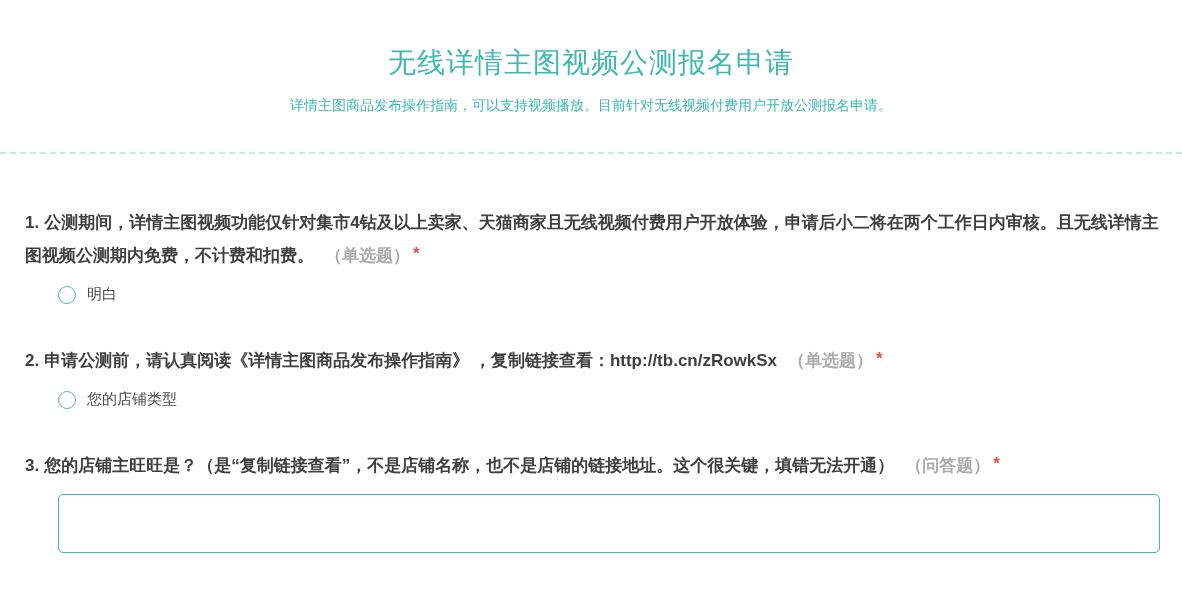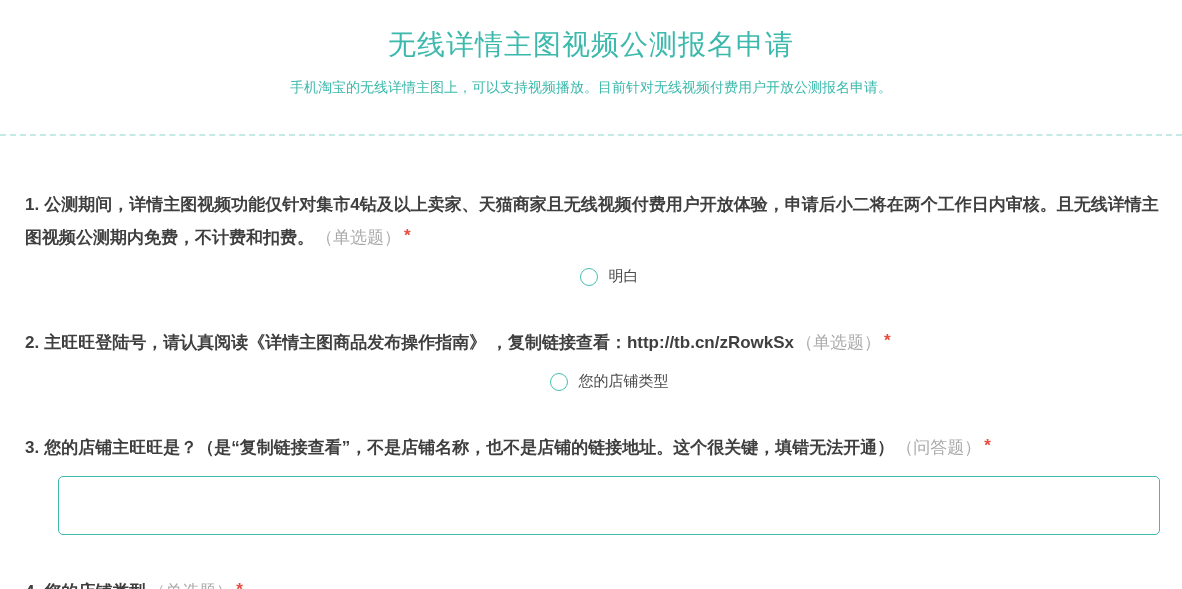--- a/index.html
+++ b/index.html
@@ -5,21 +5,21 @@
   * { box-sizing: border-box; }
   html, body { margin: 0; padding: 0; background: #ffffff; }
   body {
     font-family: "Liberation Sans", sans-serif;
     color: #3f3f3f;
     width: 1182px;
   }
   .page { width: 1182px; min-height: 589px; background: #fff; }
 
   
-  .form-header { text-align: center; padding-top: 26px; }
+  .form-header { text-align: center; padding-top: 44px; }
   .form-title {
     margin: 0;
     font-size: 28px;
     font-weight: 400;
     color: #3cb9ac;
     letter-spacing: 1px;
   }
   .form-subtitle {
     margin: 15px 0 0 0;
     font-size: 14px;
@@ -40,39 +40,38 @@
   .q-title {
     margin: 0;
     font-size: 17px;
     font-weight: bold;
     color: #3f3f3f;
     line-height: 33px;
   }
   .q-number { margin-right: 5px; }
   .q-type {
     color: #aaaaaa;
-    font-weight: 400;
-    margin-left: 2px;
+    font-weight: 700;
+    margin-left: 11px;
   }
   .q-star {
     color: #e64c3f;
     font-weight: bold;
     margin-left: 3px;
     position: relative;
     top: -2px;
   }
 
   
   .option {
     margin-top: 13px;
     display: flex;
     align-items: center;
     padding-left: 33px;
     cursor: pointer;
-    justify-content: center;
   }
   .radio {
     width: 18px;
     height: 18px;
     border: 1.5px solid #48bfb1;
     border-radius: 50%;
     background: #ffffff;
     flex: none;
   }
   .option-label {
@@ -97,40 +96,40 @@
     background: #ffffff;
   }
 </style>
 </head>
 <body>
 
 <div class="page">
 
   <div class="form-header">
     <h1 class="form-title">无线详情主图视频公测报名申请</h1>
-    <p class="form-subtitle">手机淘宝的无线详情主图上，可以支持视频播放。目前针对无线视频付费用户开放公测报名申请。</p>
+    <p class="form-subtitle">详情主图商品发布操作指南，可以支持视频播放。目前针对无线视频付费用户开放公测报名申请。</p>
   </div>
 
   <hr class="divider">
 
   <div class="content">
 
     <div class="question">
       <p class="q-title">
         <span class="q-number">1.</span><span>公测期间，详情主图视频功能仅针对集市4钻及以上卖家、天猫商家且无线视频付费用户开放体验，申请后小二将在两个工作日内审核。且无线详情主图视频公测期内免费，不计费和扣费。</span><span class="q-type">（单选题）</span><span class="q-star">*</span>
       </p>
       <div class="option">
         <span class="radio"></span>
         <span class="option-label">明白</span>
       </div>
     </div>
 
     <div class="question">
       <p class="q-title">
-        <span class="q-number">2.</span><span>主旺旺登陆号，请认真阅读《详情主图商品发布操作指南》 ，复制链接查看：http://tb.cn/zRowkSx</span><span class="q-type">（单选题）</span><span class="q-star">*</span>
+        <span class="q-number">2.</span><span>申请公测前，请认真阅读《详情主图商品发布操作指南》 ，复制链接查看：http://tb.cn/zRowkSx</span><span class="q-type">（单选题）</span><span class="q-star">*</span>
       </p>
       <div class="option">
         <span class="radio"></span>
         <span class="option-label">您的店铺类型</span>
       </div>
     </div>
 
     <div class="question">
       <p class="q-title">
         <span class="q-number">3.</span><span>您的店铺主旺旺是？（是“复制链接查看”，不是店铺名称，也不是店铺的链接地址。这个很关键，填错无法开通）</span><span class="q-type">（问答题）</span><span class="q-star">*</span>

